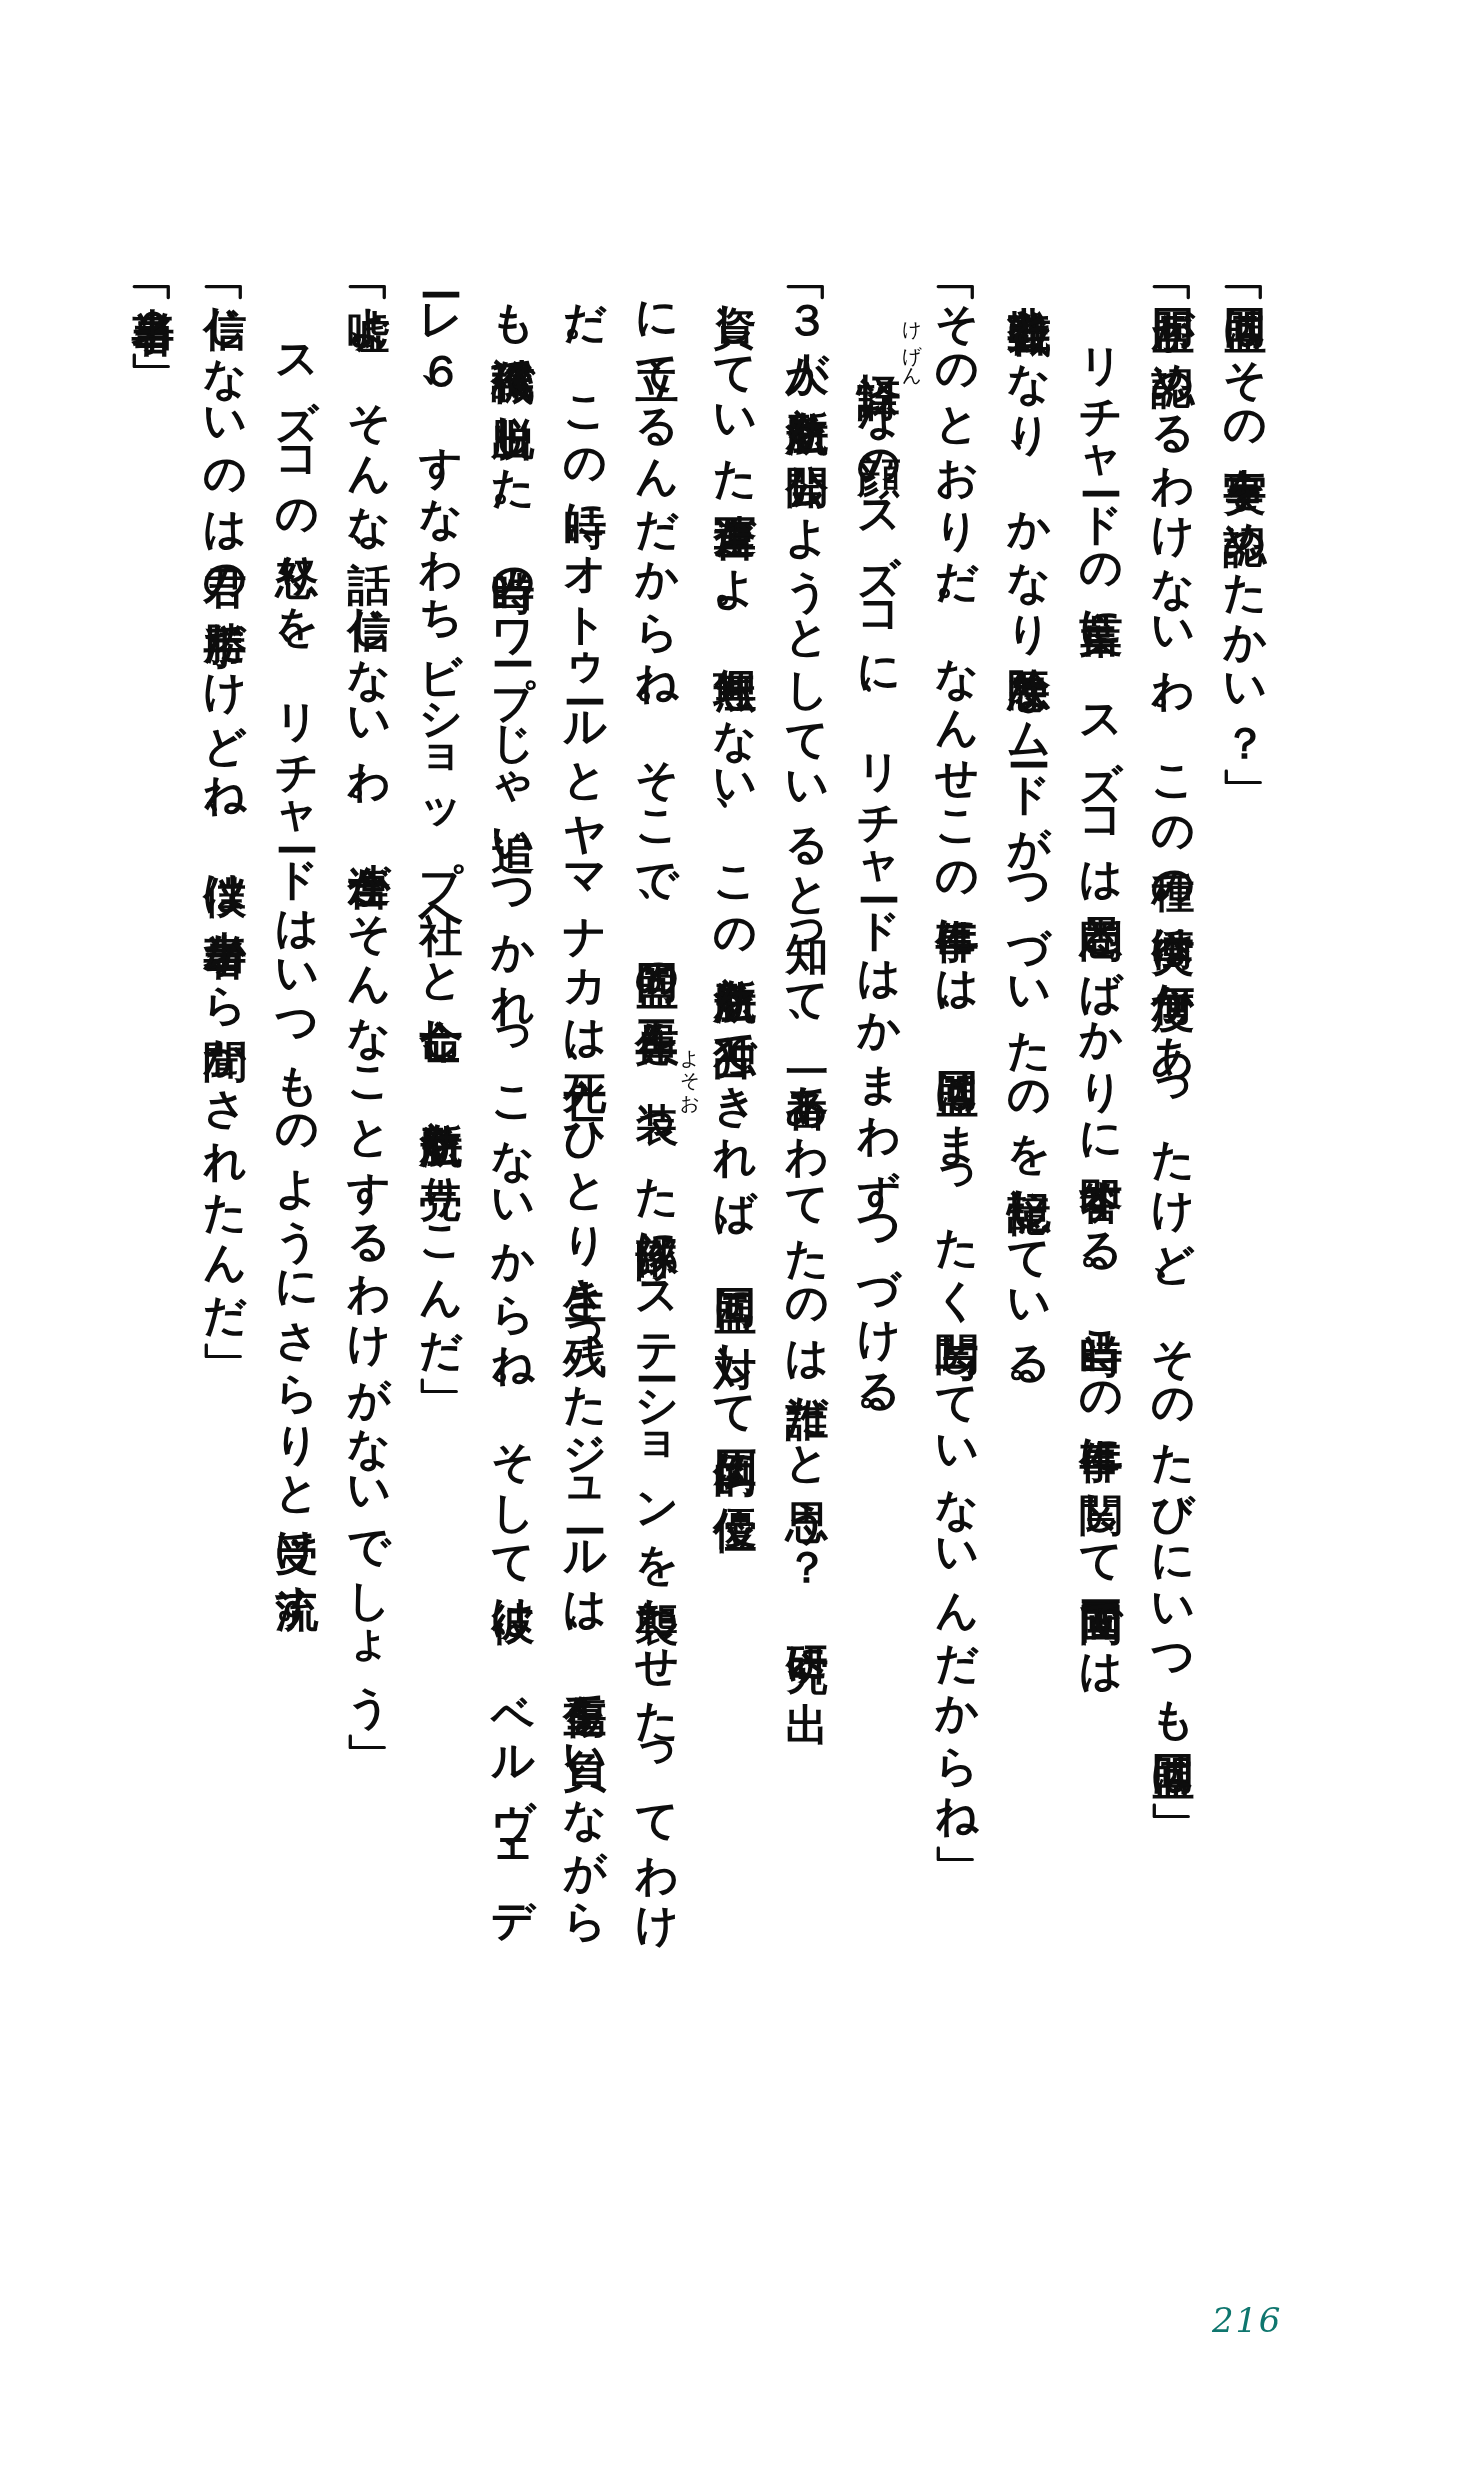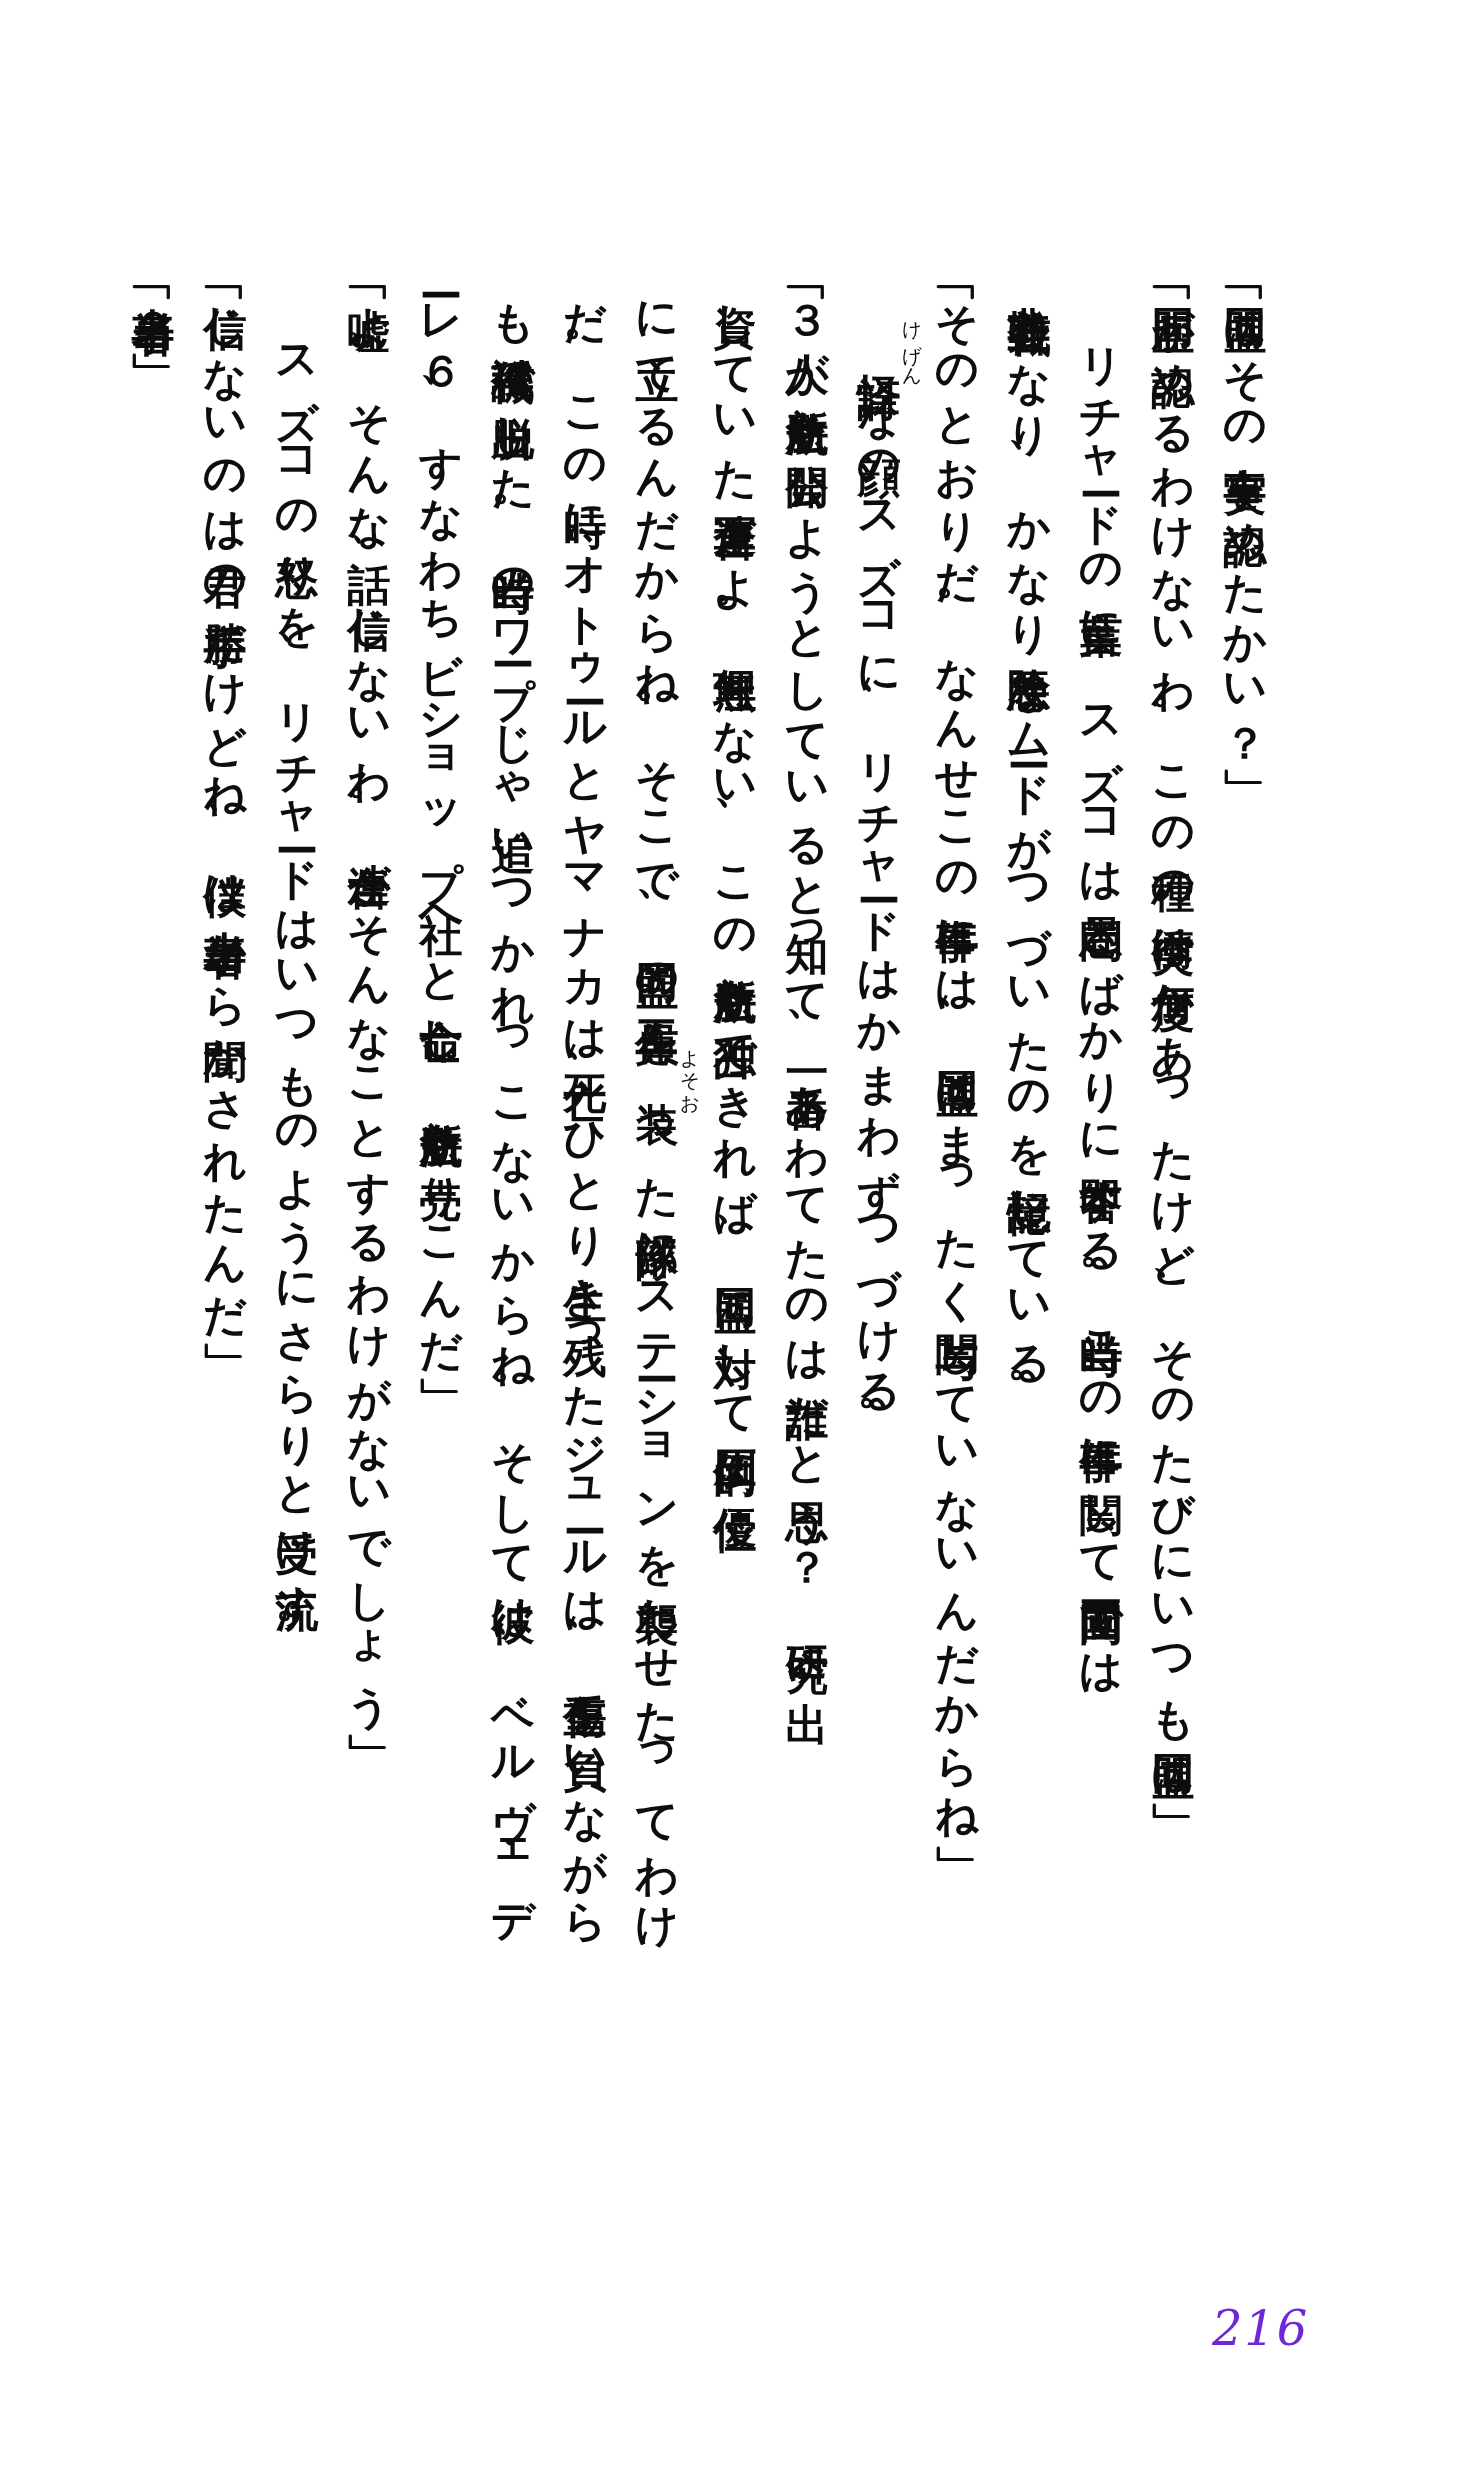--- a/index.html
+++ b/index.html
@@ -37,25 +37,25 @@
   ruby { ruby-align: center; }
   rt {
     font-size: 19.4px;
     letter-spacing: 0.5px;
     font-weight: 400;
   }
   .page-number {
     position: absolute;
     left: 1212px;
     top: 2300px;
-    font-size: 48px;
+    font-size: 34px;
     font-style: italic;
     font-weight: 400;
     letter-spacing: 1.8px;
-    color: #6d28d9;
+    color: #0f766e;
   }
 </style>
 </head>
 <body>
 
 <div class="page">
   <div class="text-block">
       <div class="tcol">「同盟はその事実を認めたかい？」</div>
       <div class="tcol">「同盟が認めるわけないわ。この種の衝突は何度かあったけど、そのたびにいつも同盟は」</div>
       <div class="tcol">　リチャードの言葉に、スズコは愚問とばかりに即答する。当時この事件に関して両国間では</div>

